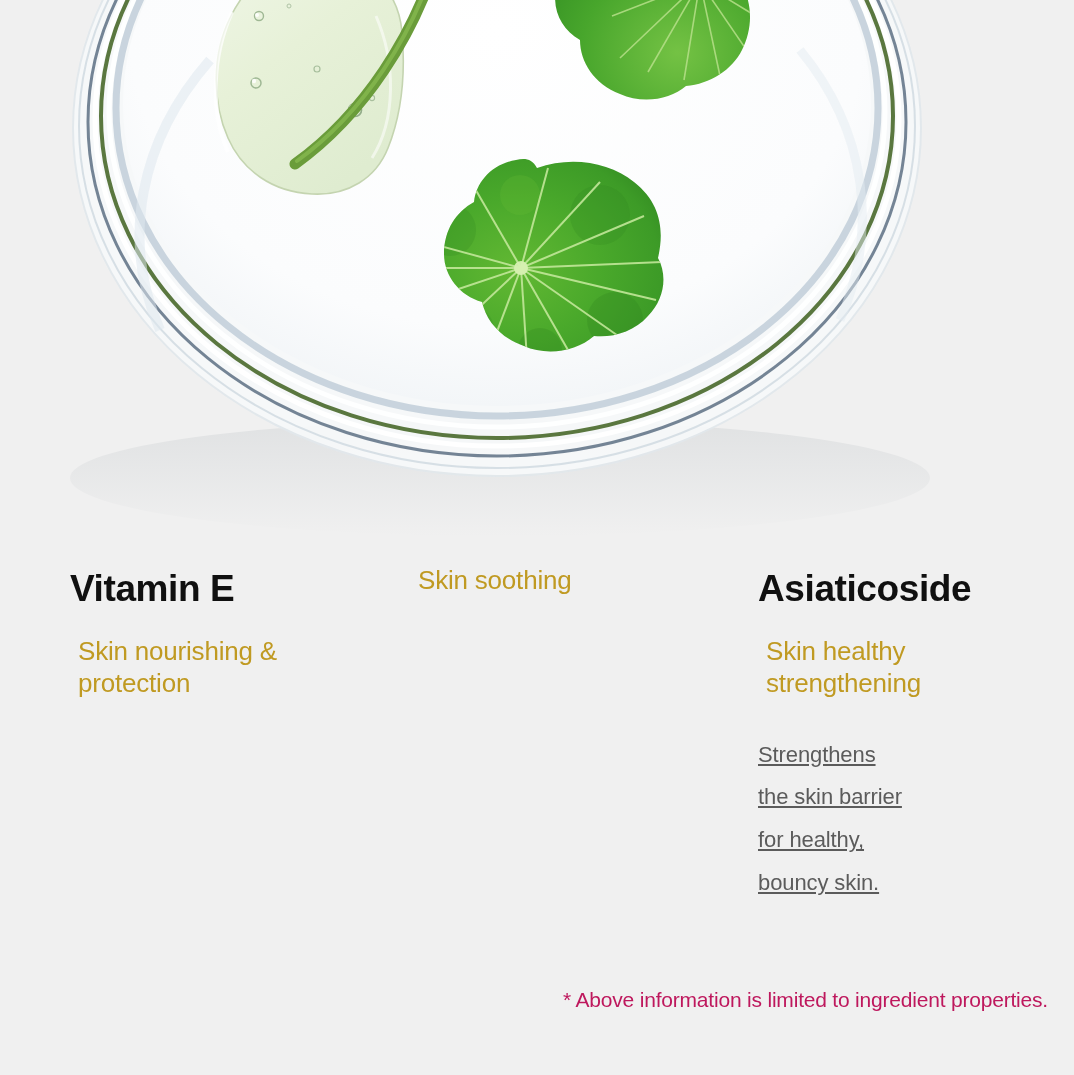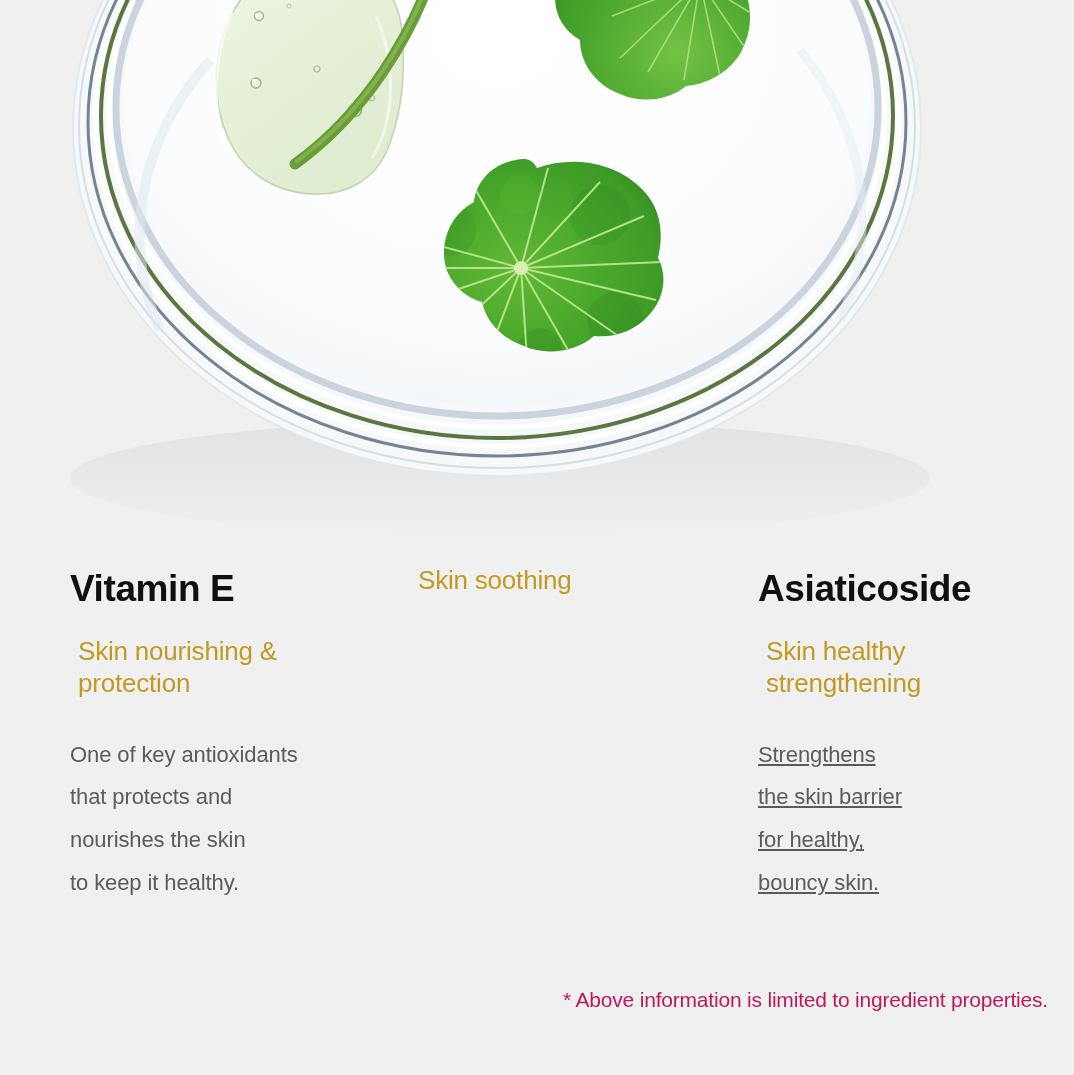--- a/index.html
+++ b/index.html
@@ -267,24 +267,20 @@
       </g>
     </svg>
   </div>
 
   <div class="columns">
 
     <div class="col col-0">
       <h2 class="col-title">Vitamin E</h2>
       <p class="col-sub">Skin nourishing
 &amp; protection</p>
-      <p class="col-body">One of key antioxidants
-that protects and
-nourishes the skin
-to keep it healthy.</p>
     </div>
 
     <div class="col col-1">
       <p class="col-sub">Skin soothing</p>
     </div>
 
     <div class="col col-2">
       <h2 class="col-title">Asiaticoside</h2>
       <p class="col-sub">Skin healthy
 strengthening</p>

